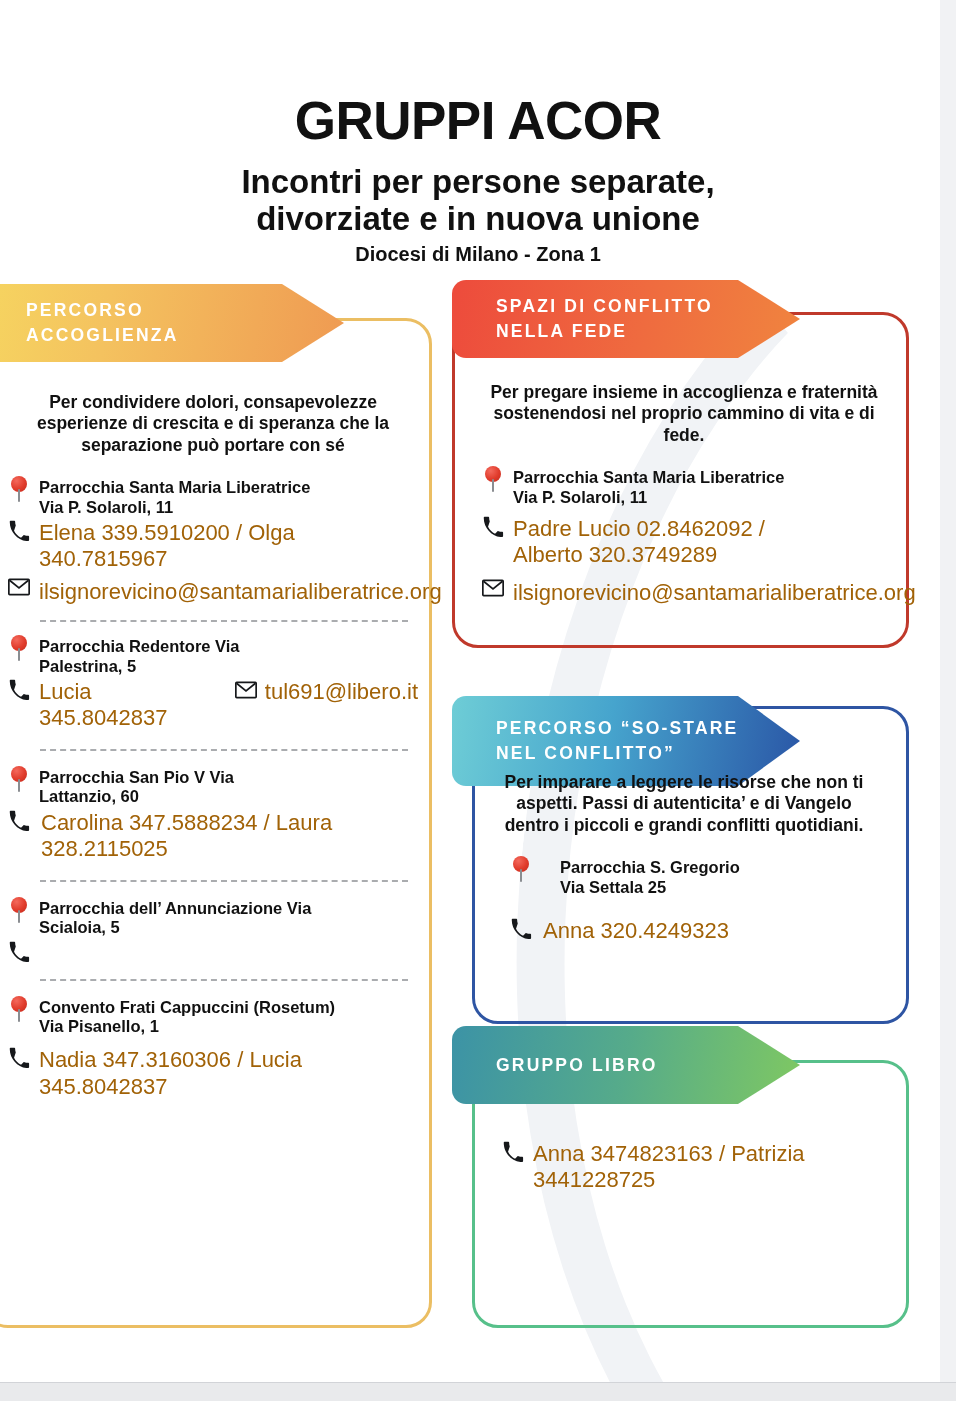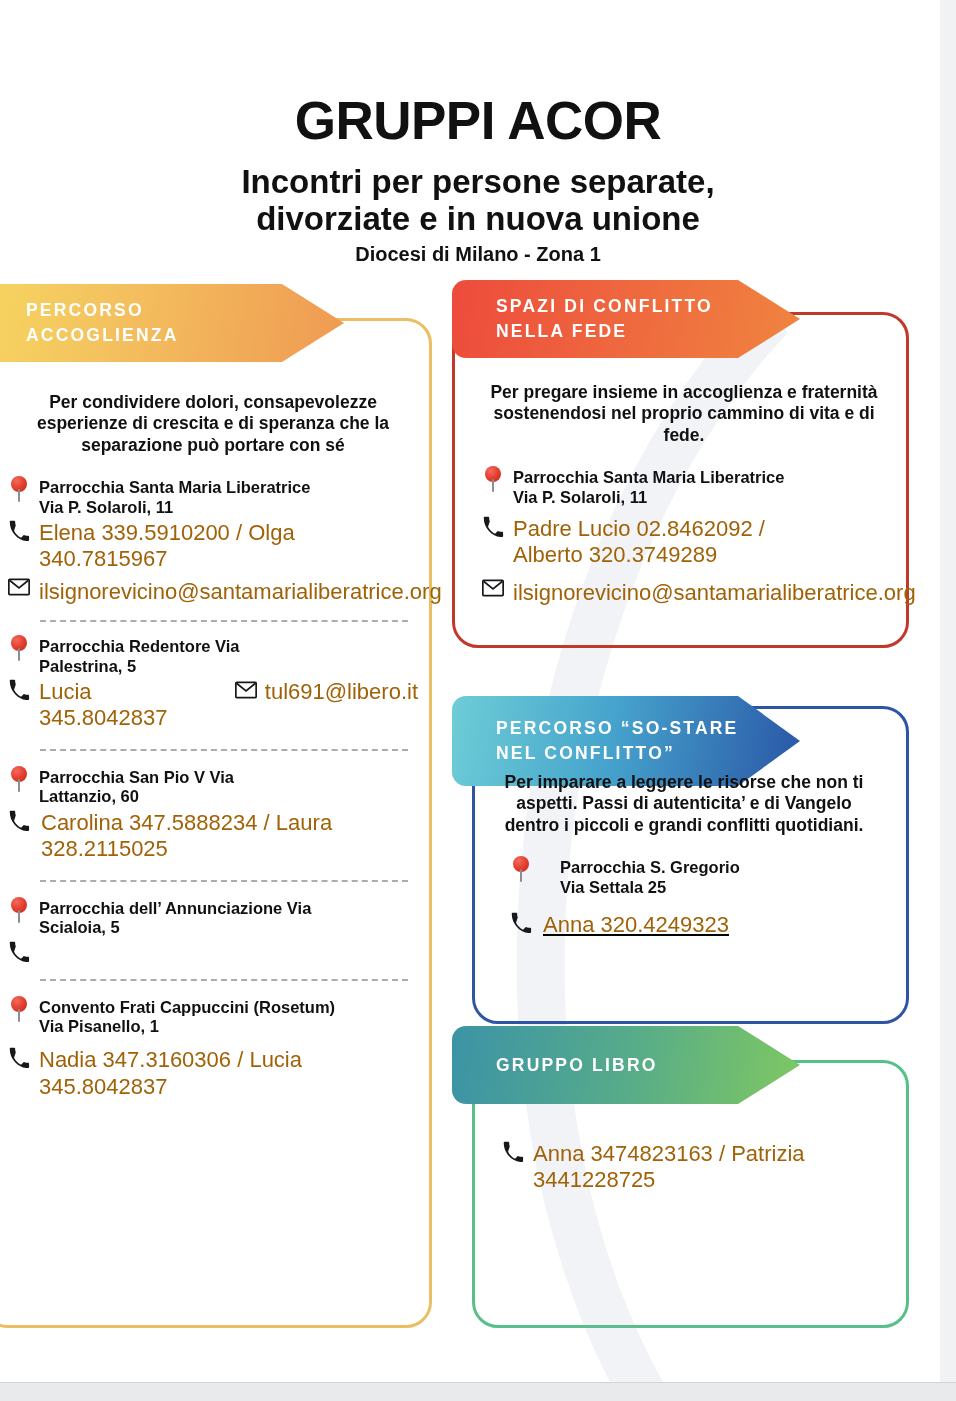--- a/index.html
+++ b/index.html
@@ -365,21 +365,21 @@
     <div class="row tight" style="padding-left:12px;gap:28px;">
       <span class="ico pin">
         <span class="head"></span>
           <span class="tail"></span>
       </span>
       <span class="place">
         <span>Parrocchia S. Gregorio</span><br>
         <span>Via Settala 25</span>
       </span>
     </div>
-    <div class="row" style="margin-top:14px;padding-left:12px;text-decoration:underline;">
+    <div class="row" style="margin-top:20px;padding-left:12px;">
       <span class="ico">
         <svg width="22" height="22" viewBox="0 0 24 24">
             <path fill="#16181b" d="M6.6 10.8c1.7 3.3 4.3 5.9 7.6 7.6l2.5-2.5c.3-.3.8-.4 1.2-.3 1.3.4 2.6.6 4 .6.6 0 1.1.5 1.1 1.1V21c0 .6-.5 1.1-1.1 1.1C11.4 22.1 1.9 12.6 1.9 .9 1.9 .3 2.4-.2 3-.2h3.7c.6 0 1.1.5 1.1 1.1 0 1.4.2 2.7.6 4 .1.4 0 .9-.3 1.2L6.6 10.8z" transform="translate(0,2)"></path>
           </svg>
       </span>
       <span class="contact ind">Anna 320.4249323</span>
     </div>
   </div>
 
   <div class="card" id="card-libro">

